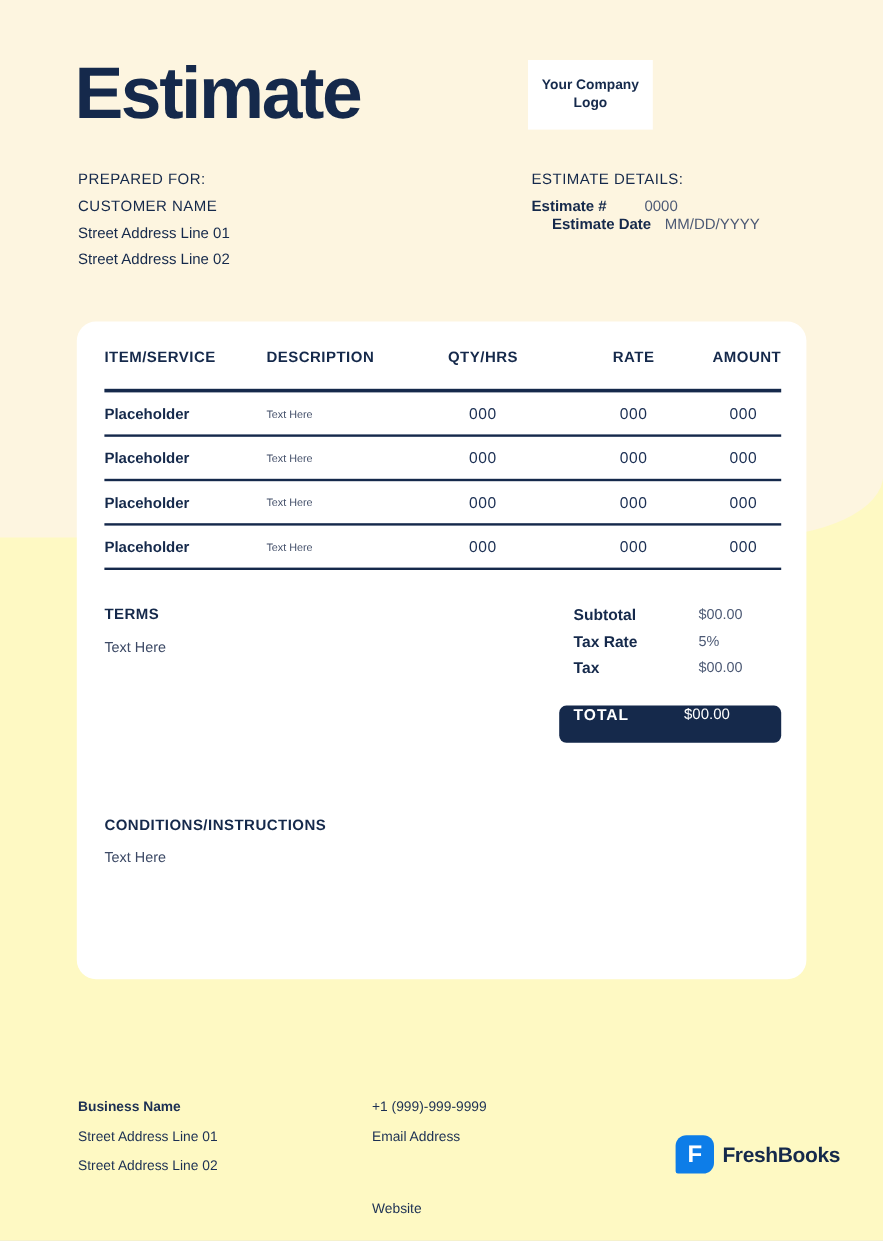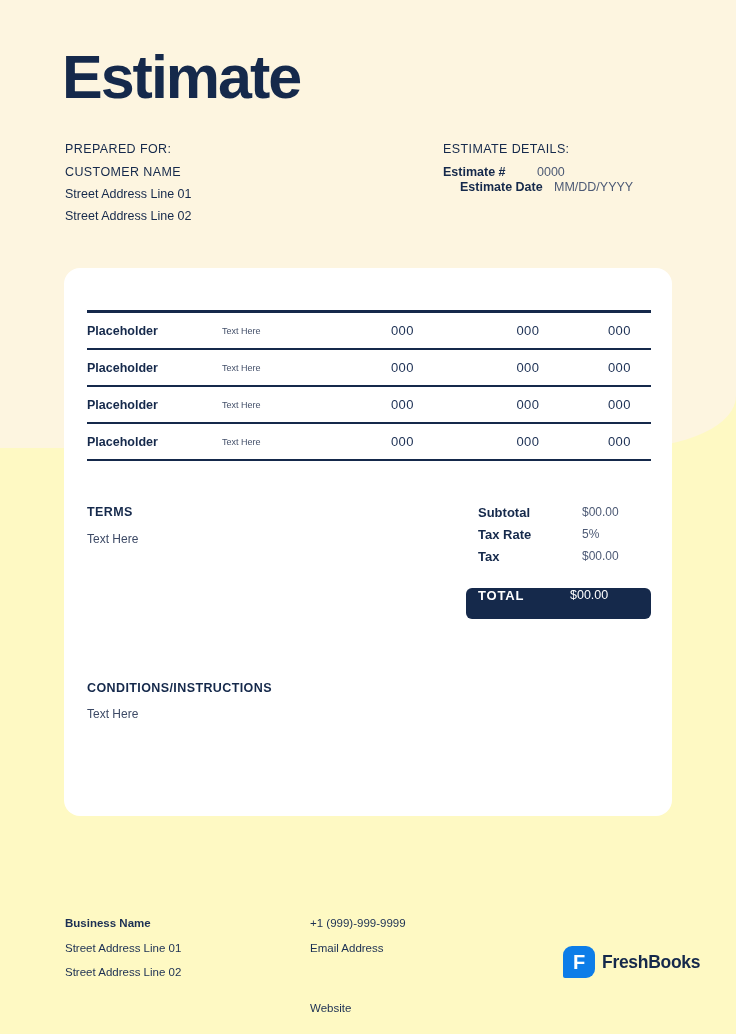--- a/index.html
+++ b/index.html
@@ -138,38 +138,48 @@
     color: #15294b;
   }
 </style>
 </head>
 <body>
 
 <div class="page">
   <div class="bg-top"></div>
 
   <div class="doc-title">Estimate</div>
+  <div class="logo-box">
+    <span>Your Company Logo</span>
+  </div>
 
   <div class="line bold" style="left:65px; top:142px;">PREPARED FOR:</div>
   <div class="line bold" style="left:65px; top:165px;">CUSTOMER NAME</div>
   <div class="line" style="left:65px; top:187px;">Street Address Line 01</div>
   <div class="line" style="left:65px; top:209px;">Street Address Line 02</div>
 
   <div class="line bold" style="left:443px; top:142px;">ESTIMATE DETAILS:</div>
   <div class="detail-row" style="left:443px; top:165px;">
     <span class="dlabel">Estimate #</span>
     <span class="dvalue">0000</span>
   </div>
   <div class="detail-row" style="left:443px; top:180px;padding-left:17px;">
     <span class="dlabel">Estimate Date</span>
     <span class="dvalue">MM/DD/YYYY</span>
   </div>
 
   <div class="card">
     <div class="table">
+      <div class="t-grid t-head">
+        <div class="c c-left">ITEM/SERVICE</div>
+        <div class="c c-left">DESCRIPTION</div>
+        <div class="c c-center">QTY/HRS</div>
+        <div class="c c-center">RATE</div>
+        <div class="c c-right">AMOUNT</div>
+      </div>
       <div class="t-rule"></div>
 
       <div class="t-grid t-row">
         <div class="c c-left item">Placeholder</div>
         <div class="c c-left desc">Text Here</div>
         <div class="c c-center num">000</div>
         <div class="c c-center num">000</div>
         <div class="c c-center num">000</div>
       </div>
       <div class="t-grid t-row">

